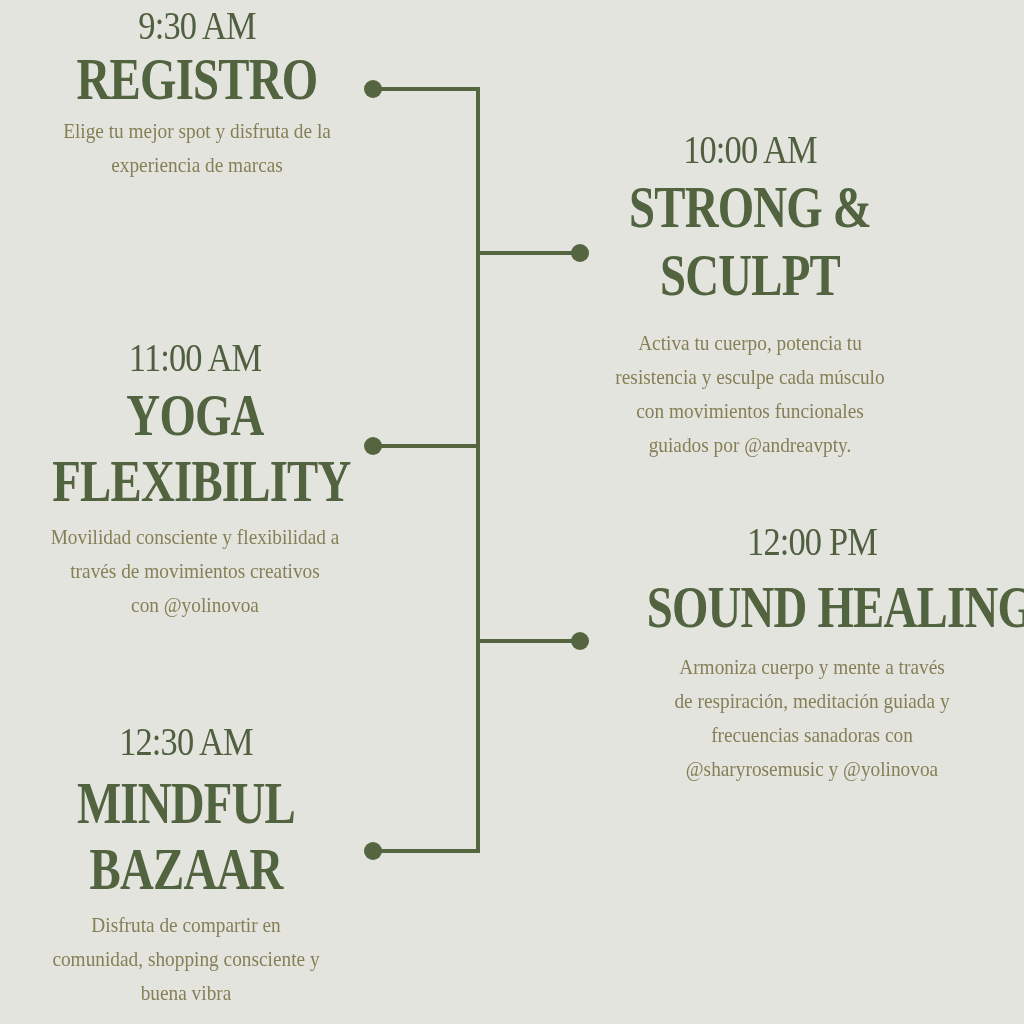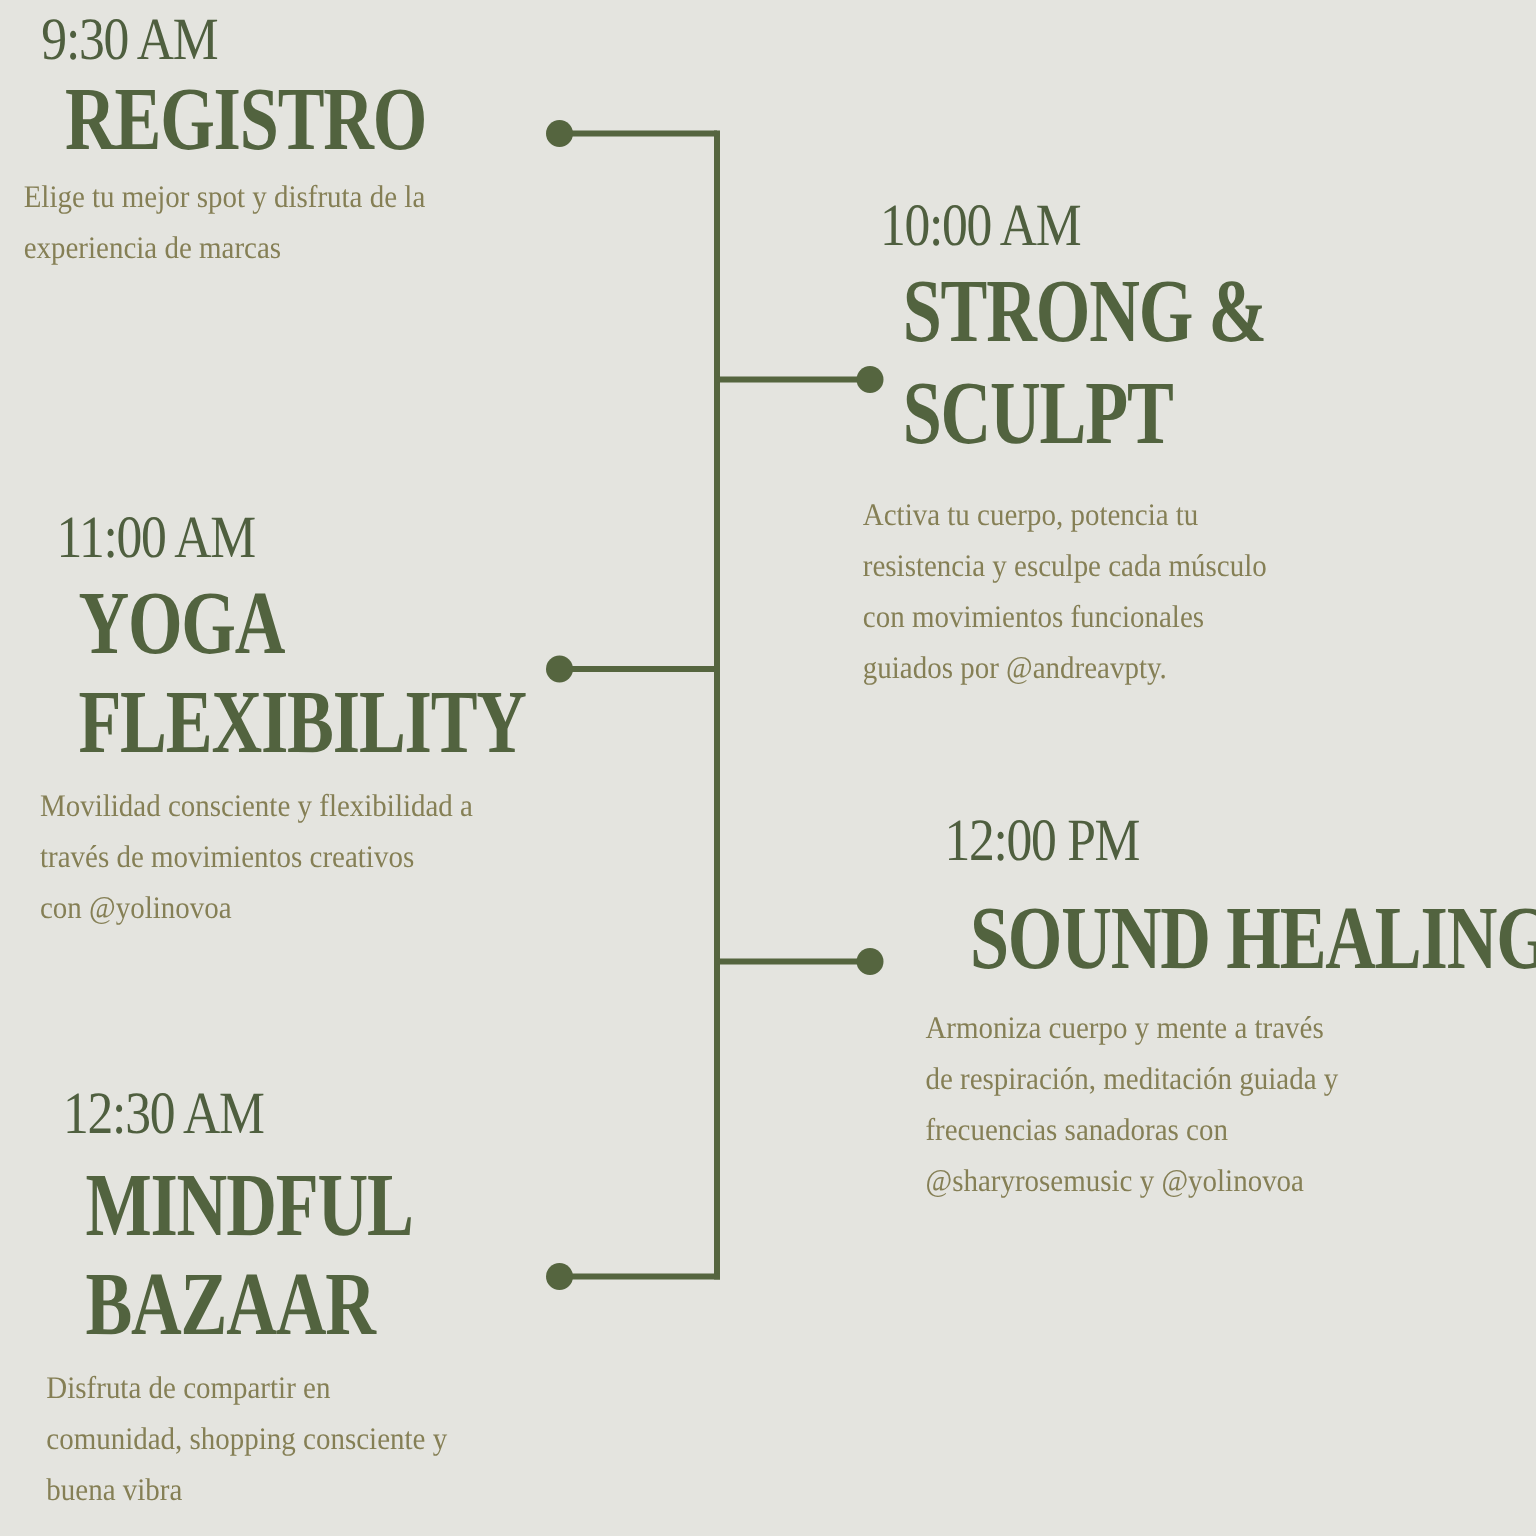--- a/index.html
+++ b/index.html
@@ -1,17 +1,17 @@
 <!DOCTYPE html>
 <html><head>
 <meta charset="utf-8">
 <style>
   html,body{margin:0;padding:0;}
   body{width:1024px;height:1024px;background:#e4e4df;position:relative;overflow:hidden;font-family:"Liberation Serif","DejaVu Serif",serif;}
-  .block{position:absolute;}
+  .block{position:absolute;text-align:center;}
   .time{color:#4f5f3f;font-size:40px;line-height:44px;letter-spacing:-1px;font-weight:normal;transform:scaleX(0.86);transform-origin:center;white-space:nowrap;}
   .title{color:#52633f;font-weight:bold;font-size:60px;line-height:58px;letter-spacing:-1px;transform:scaleX(0.78);transform-origin:center;white-space:nowrap;}
   .desc{color:#857f55;font-size:21px;line-height:34px;transform:scaleX(0.92);transform-origin:center;}
   .desc span{display:block;white-space:nowrap;}
   .line{position:absolute;background:#55653f;}
   .dot{position:absolute;width:18px;height:18px;border-radius:50%;background:#55653f;}
 </style>
 </head>
 <body>
 
@@ -58,34 +58,34 @@
     <div>YOGA</div>
     <div style="margin-top:8px;">FLEXIBILITY</div>
   </div>
   <div class="desc" style="margin-top:10px;">
     <span>Movilidad consciente y flexibilidad a</span>
     <span>través de movimientos creativos</span>
     <span>con @yolinovoa</span>
   </div>
 </div>
 
-<div class="block" style="left:600px;top:538px;width:424px;">
+<div class="block" style="left:600px;top:520px;width:424px;">
   <div class="time">12:00 PM</div>
   <div class="title" style="margin-top:14px;">
     <div>SOUND HEALING</div>
   </div>
   <div class="desc" style="margin-top:14px;">
     <span>Armoniza cuerpo y mente a través</span>
     <span>de respiración, meditación guiada y</span>
     <span>frecuencias sanadoras con</span>
     <span>@sharyrosemusic y @yolinovoa</span>
   </div>
 </div>
 
-<div class="block" style="left:16px;top:720px;width:372px;">
+<div class="block" style="left:0;top:720px;width:372px;">
   <div class="time">12:30 AM</div>
   <div class="title" style="margin-top:10px;">
     <div>MINDFUL</div>
     <div style="margin-top:8px;">BAZAAR</div>
   </div>
   <div class="desc" style="margin-top:10px;">
     <span>Disfruta de compartir en</span>
     <span>comunidad, shopping consciente y</span>
     <span>buena vibra</span>
   </div>

